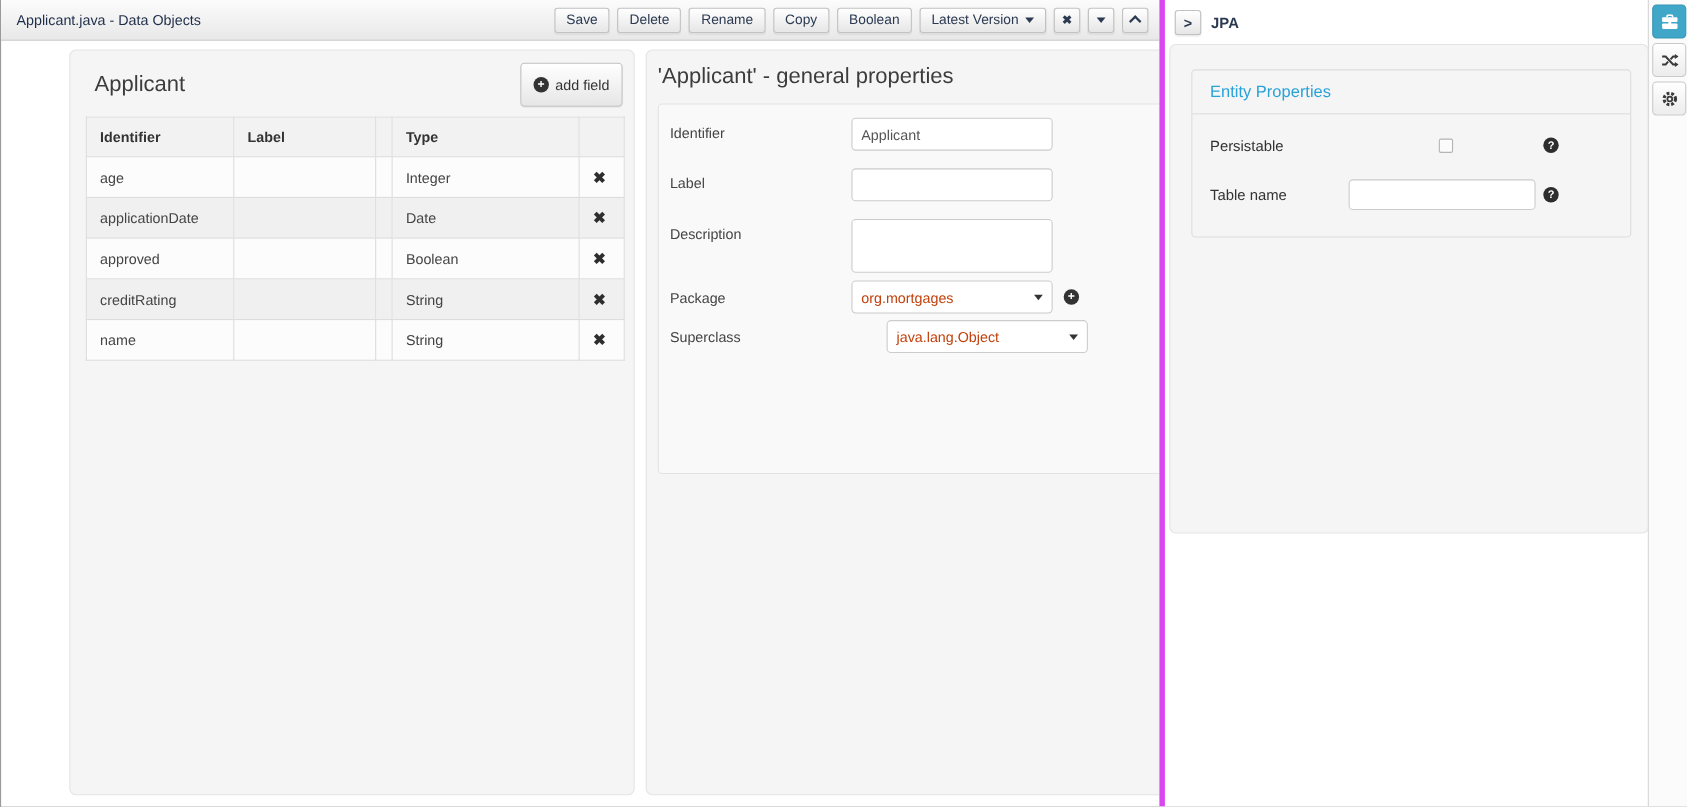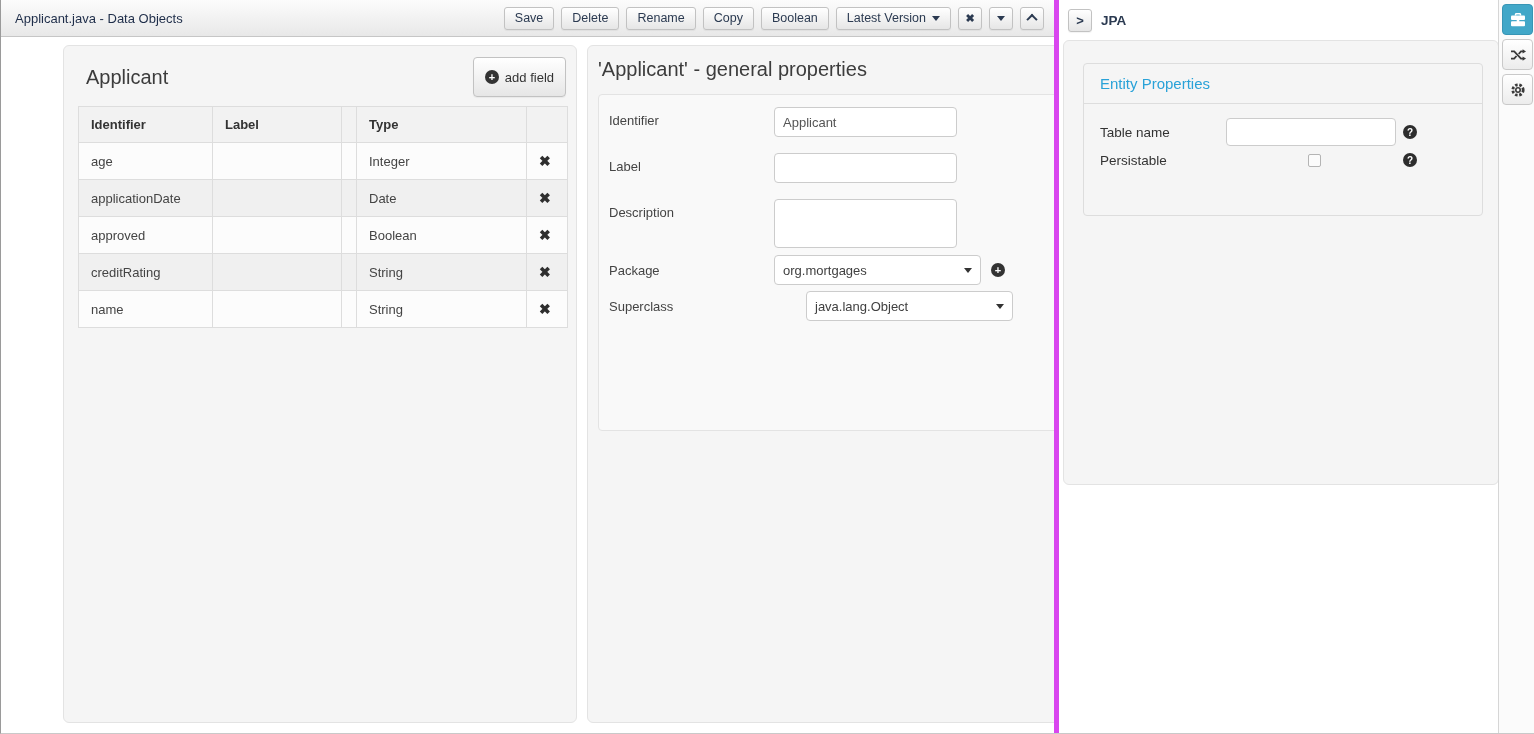--- a/index.html
+++ b/index.html
@@ -51,21 +51,21 @@
   .x-icon { cursor:pointer; }
   .x-icon::before { content:"✖"; font-size:14px; font-weight:bold; color:#2e2e2e; }
 
   
   .mid-head { padding:12px 0 0 10px; }
   .form-box { position:absolute; left:10px; top:48px; width:485px; height:337px; background:#f9f9f9; border:1px solid #e3e3e3; border-radius:4px; padding:12px 0 0 10px; }
   .form-row { display:flex; margin-bottom:16px; }
   .form-row > label { width:165px; font-size:13px; color:#444; padding:6px 0 0 0; flex:none; }
   .ctl { width:183px; height:30px; border:1px solid #ccc; border-radius:4px; padding:0 8px; font-size:13px; color:#555; background:#fff; font-family:"Liberation Sans",sans-serif; }
   textarea.ctl { height:49px; padding:6px 8px; resize:none; }
-  .fake-select { width:207px; height:30px; border:1px solid #ccc; border-radius:4px; background:#fff; display:flex; align-items:center; padding:0 8px; font-size:13px; color:#404040; cursor:pointer; }
+  .fake-select { width:183px; height:30px; border:1px solid #ccc; border-radius:4px; background:#fff; display:flex; align-items:center; padding:0 8px; font-size:13px; color:#c2410c; cursor:pointer; }
   .fake-select .sel-caret { margin-left:auto; width:0; height:0; border-left:4px solid transparent; border-right:4px solid transparent; border-top:5px solid #333; }
   .row-desc { margin-bottom:7px; }
   .row-pkg  { margin-bottom:6px; align-items:center; }
   .row-pkg > label, .row-super > label { padding-top:0; align-self:center; }
   .row-super { margin-bottom:0; align-items:center;gap:32px; }
   .pkg-plus { margin-left:10px; cursor:pointer; }
 
   
   .right { position:absolute; left:1053px; top:0; width:444px; height:734px; background:#fff; border-left:5px solid #d946ef; }
   .jpa-head { display:flex; align-items:center; gap:9px; padding:9px 0 0 9px; }
@@ -233,28 +233,28 @@
 
   <div class="right">
     <div class="jpa-head">
       <button class="btn chev-btn"></button>
       <span class="jpa-title">JPA</span>
     </div>
     <div class="jpa-card">
       <div class="entity-box">
         <div class="entity-head">Entity Properties</div>
         <div class="entity-body">
+          <div class="prop-row first">
+            <span class="prop-label">Persistable</span>
+            <input type="checkbox" class="checkbox" style="">
+            <span class="help-icon"></span>
+          </div>
           <div class="prop-row second">
             <span class="prop-label">Table name</span>
             <input class="ctl tbl-input" type="text" value="" style="">
-            <span class="help-icon"></span>
-          </div>
-          <div class="prop-row first">
-            <span class="prop-label">Persistable</span>
-            <input type="checkbox" class="checkbox" style="">
             <span class="help-icon"></span>
           </div>
         </div>
       </div>
     </div>
   </div>
 
   <div class="tabstrip">
     <div class="side-tab active">
       <svg width="16" height="14" viewBox="0 0 16 14">

